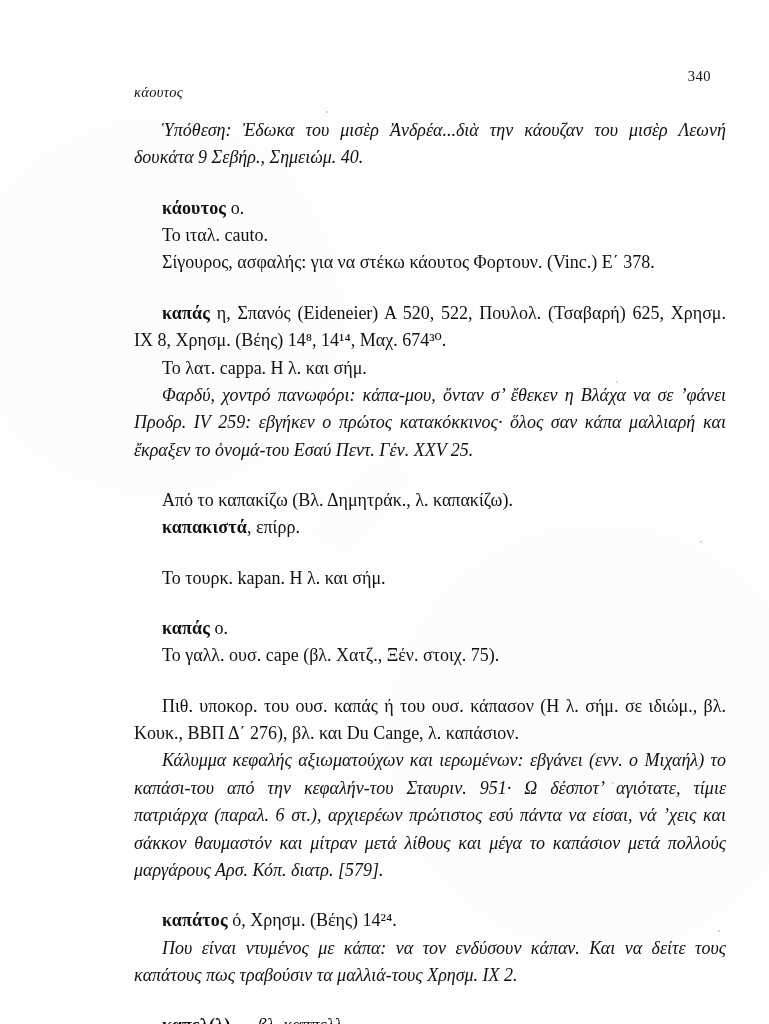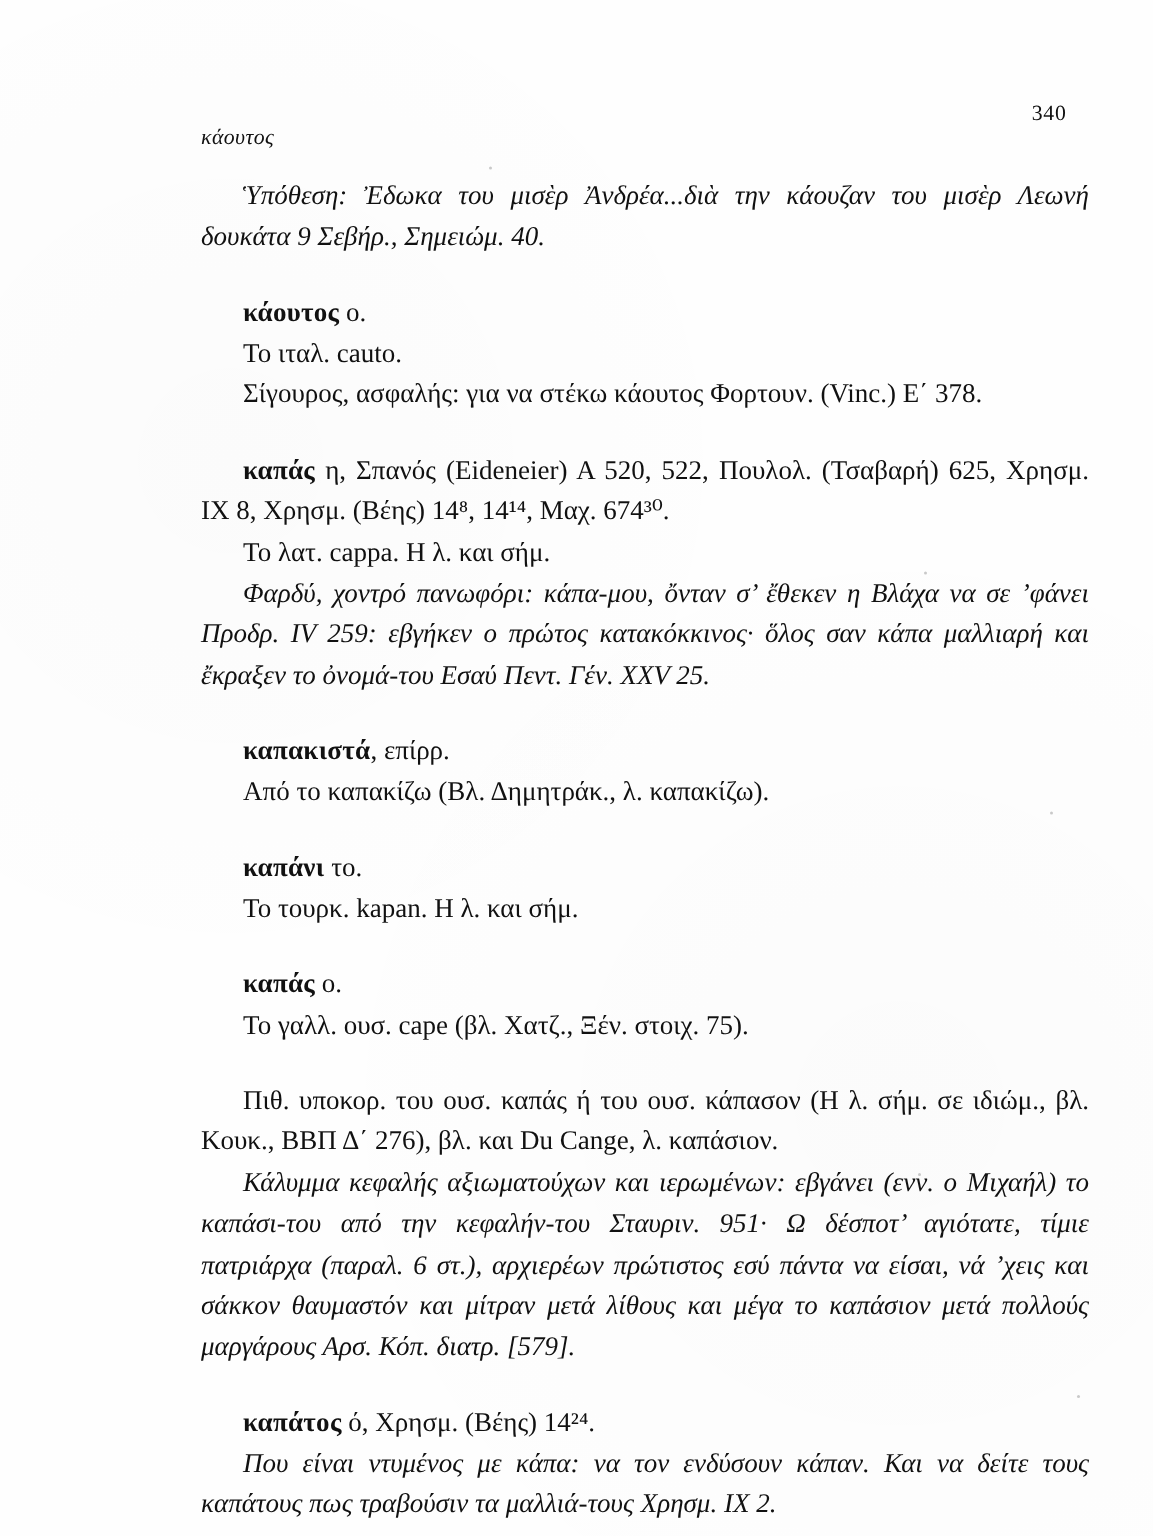--- a/index.html
+++ b/index.html
@@ -122,33 +122,30 @@
       </p>
       <p class="para">
         <span class="it">Φαρδύ, χοντρό πανωφόρι: κάπα-μου, ὄνταν σ’ ἔθεκεν η Βλάχα να σε ’φάνει Προδρ. IV 259: εβγήκεν ο πρώτος κατακόκκινος· ὅλος σαν κάπα μαλλιαρή και ἔκραξεν το ὀνομά-του Εσαύ Πεντ. Γέν. XXV 25.</span>
       </p>
     </div>
 
     <div class="spacer-md"></div>
 
     <div class="block entry">
       <p class="para">
+        <span>Από το καπακίζω (Βλ. Δημητράκ., λ. καπακίζω).</span>
+      </p>
+      <p class="para">
         <span class="lemma">καπακιστά</span><span>, επίρρ.</span>
       </p>
-      <p class="para">
-        <span>Από το καπακίζω (Βλ. Δημητράκ., λ. καπακίζω).</span>
-      </p>
-    </div>
-
-    <div class="spacer-md"></div>
-
-    <div class="block entry">
-      <p class="para">
-        <span class="lemma">καπάνι</span><span>  το.</span>
-      </p>
+    </div>
+
+    <div class="spacer-md"></div>
+
+    <div class="block entry">
       <p class="para">
         <span>Το τουρκ. kapan. Η λ. και σήμ.</span>
       </p>
     </div>
 
     <div class="spacer-md"></div>
 
     <div class="block entry">
       <p class="para">
         <span class="lemma">καπάς</span><span> ο.</span>

